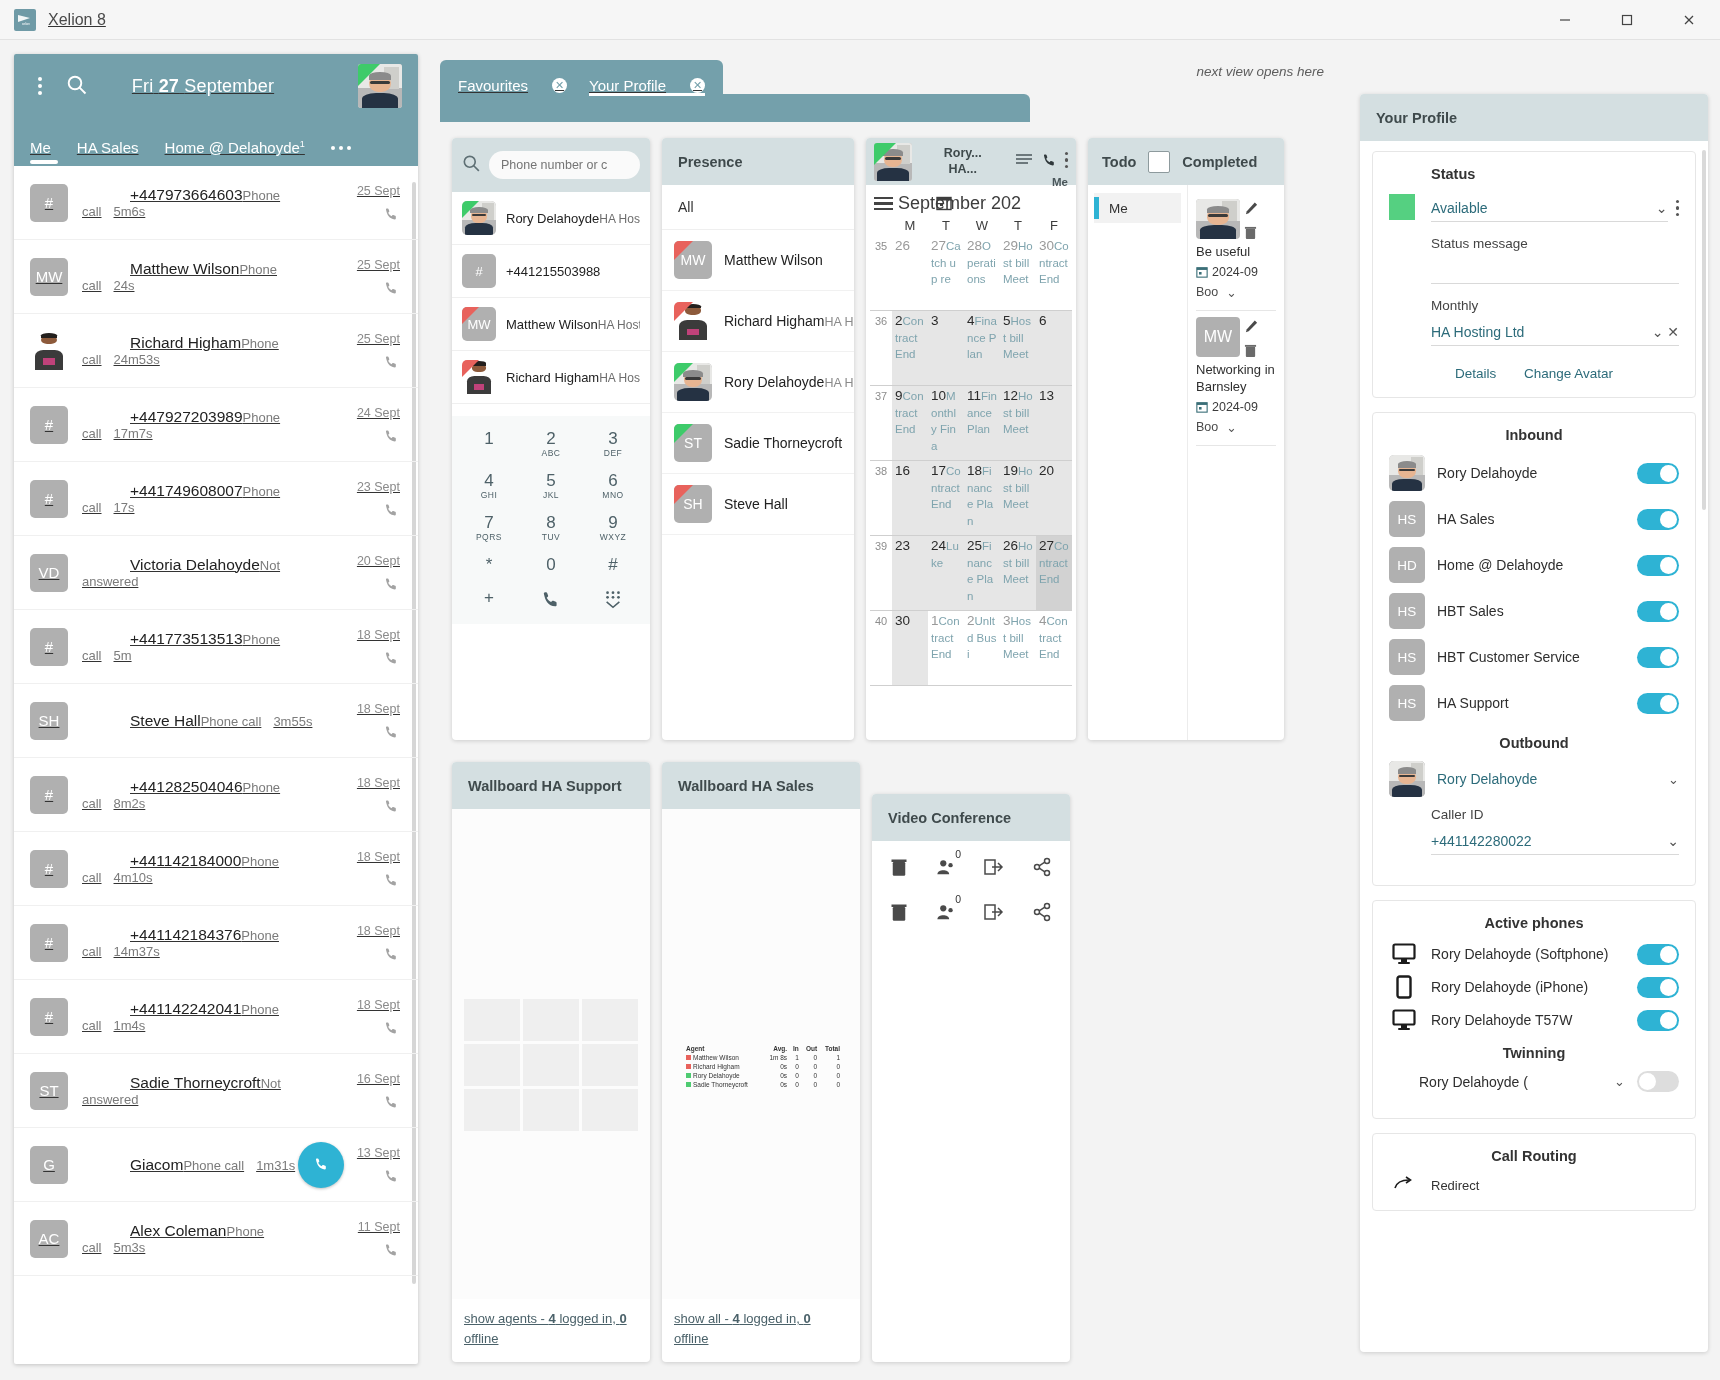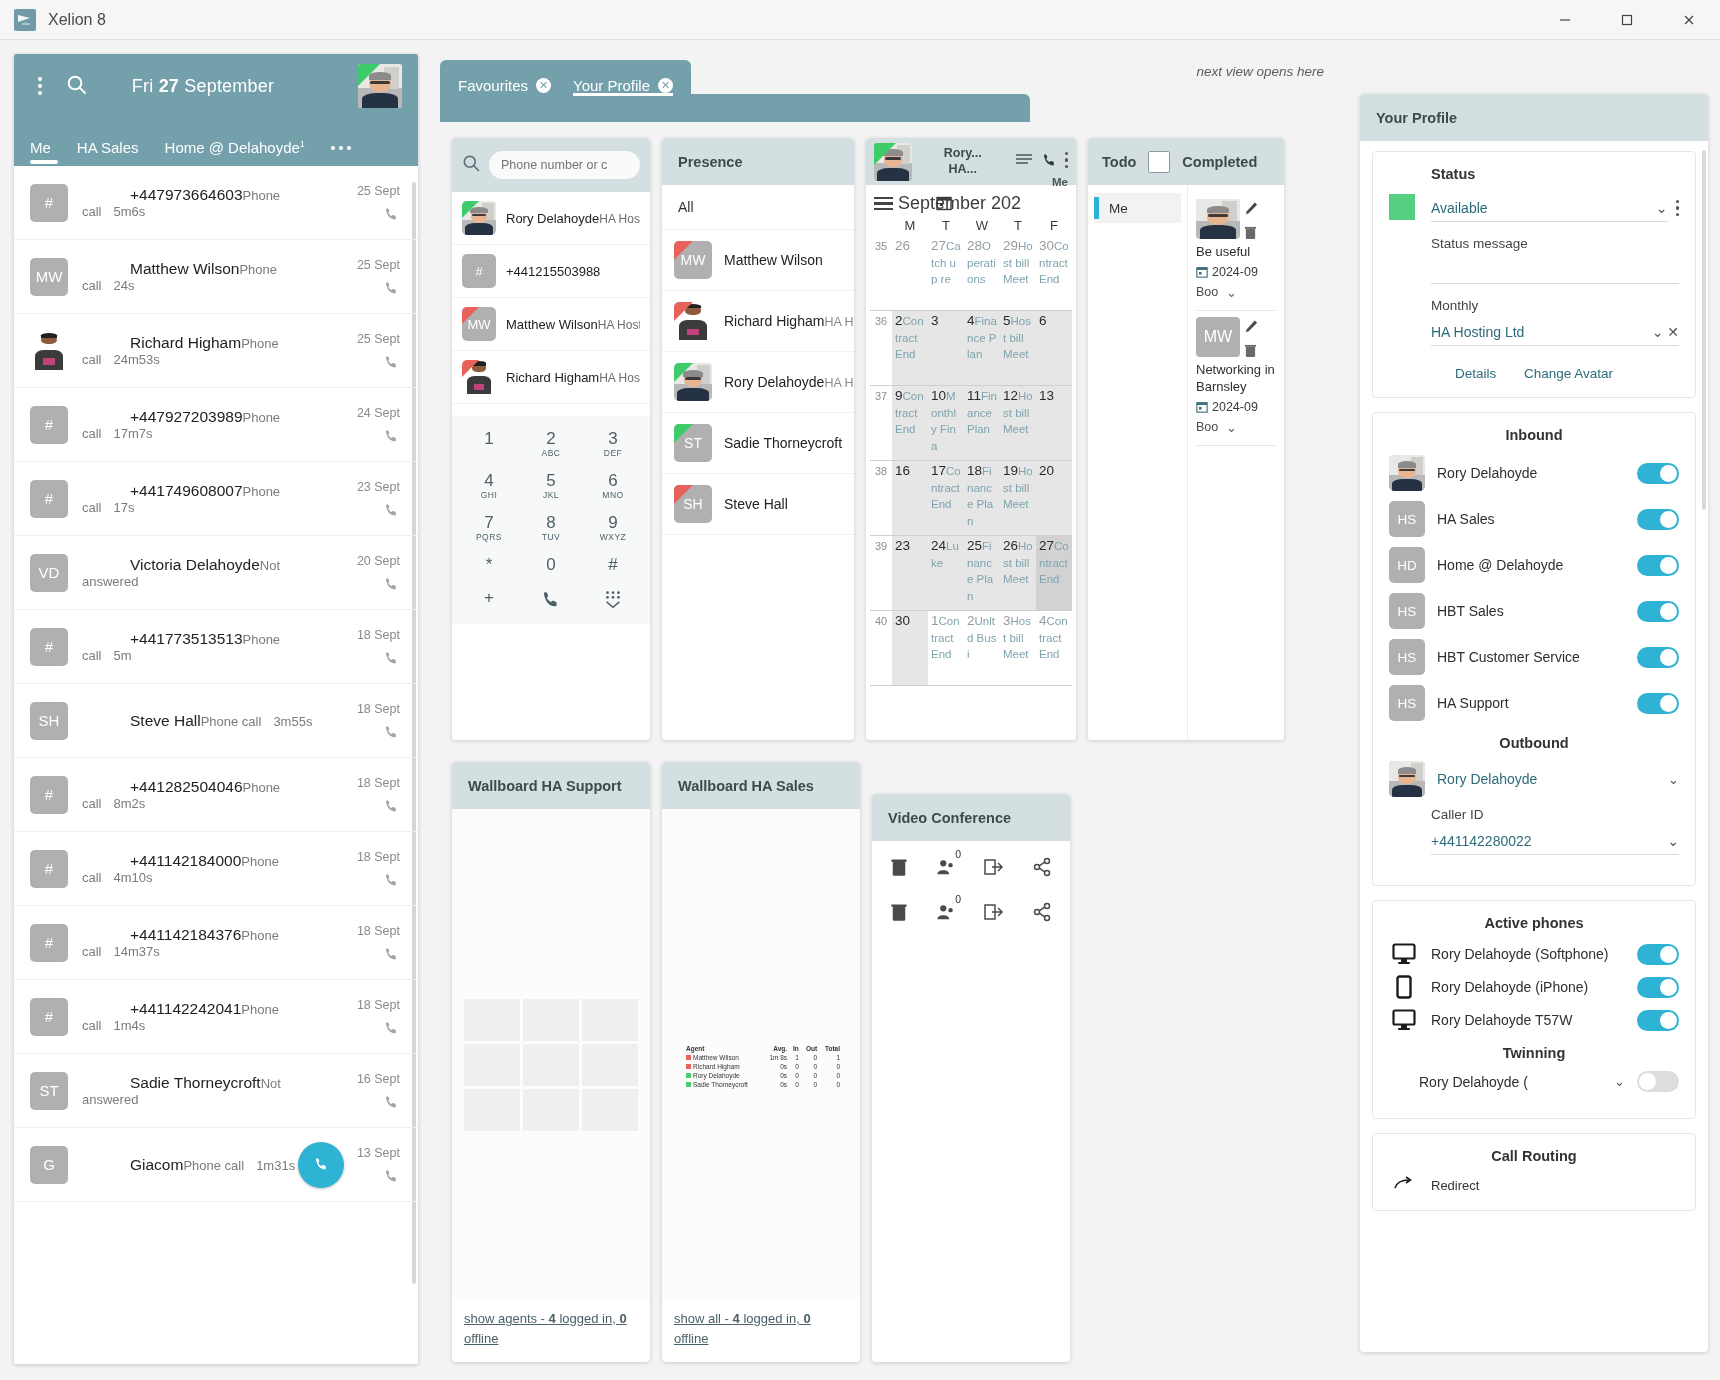--- a/index.html
+++ b/index.html
@@ -4,21 +4,21 @@
 <style>
   * { box-sizing: border-box; margin:0; padding:0; }
   html,body { width:1720px; height:1380px; overflow:hidden; }
   body {
     font-family: "Liberation Sans", sans-serif;
     background:#ffffff;
     color:#333;
     font-size:13px;
   }
   
-  #app { width:1720px; height:1380px; position:relative; background:#f3f3f3; }
+  #app { width:1720px; height:1380px; position:relative; background:#f3f3f3;text-decoration:underline; }
   .titlebar {
     height:40px; background:#f6f6f6; border-bottom:1px solid #e2e2e2;
     display:flex; align-items:center; padding:0 0 0 14px; position:relative;
   }
   .app-logo {
     width:22px; height:22px; background:#6f9aa6; margin-right:12px;
     display:flex; align-items:center; justify-content:center; border-radius:2px;
   }
   .app-logo svg { display:block; }
   .app-title { font-size:16px; color:#4a4a4a; }
@@ -103,21 +103,21 @@
   .rich .bd { position:absolute; left:14%; bottom:0; width:72%; height:52%; background:#3b3b3b; border-radius:30% 30% 0 0;}
   .rich .sh { position:absolute; left:34%; bottom:12%; width:32%; height:18%; background:#c0427a;}
 
   
   .center { flex:1; padding:0; position:relative; overflow:hidden; }
   .tabbar { height:46px; margin:14px 0 0 0; display:flex; align-items:flex-end; }
   .tabbar-inner {
     background:#74a0ab; border-radius:6px 6px 0 0; height:40px; display:flex; align-items:center;
     padding:0 18px; gap:22px; margin-left:8px; min-width:240px;
   }
-  .top-tab { color:#fff; font-size:15px; display:flex; align-items:center; gap:8px; cursor:pointer;
+  .top-tab { color:#fff; font-size:15px; display:flex; align-items:center; gap:24px; cursor:pointer;
      position:relative; height:40px; padding-top:10px;}
   .top-tab.active::after{content:"";position:absolute;left:0;bottom:4px;width:100%;height:3px;background:#fff;}
   .tab-x { width:15px;height:15px;border-radius:50%;background:#fff;color:#74a0ab;
      display:flex;align-items:center;justify-content:center;font-size:11px;line-height:1;}
   .next-view-hint{
     position:absolute; right:36px; top:24px; font-style:italic; color:#5d5d5d; font-size:13.5px;
   }
   .tabstrip-bg{ position:absolute; left:8px; right:330px; top:54px; height:28px; background:#74a0ab; border-radius:0 6px 0 0;}
 
   .panelgrid {
@@ -491,20 +491,29 @@
             </div>
             <div class="call-row">
               <span class="av-sq ">G</span>
               <span class="ci"><span class="nm">Giacom</span><span class="sub"><span>Phone call</span><span>1m31s</span></span></span>
               <span class="dial-fab">
                 <svg width="17" height="17" viewBox="0 0 24 24">
                   <path d="M6.6 3.5c.6 0 1 .3 1.2.9l1 2.6c.2.5.1 1-.3 1.4l-1.2 1.1c1 2.1 2.7 3.8 4.8 4.8l1.1-1.2c.4-.4.9-.5 1.4-.3l2.6 1c.6.2.9.6.9 1.2v2.6c0 .8-.7 1.4-1.5 1.3C8.7 18.2 5.8 13 4.2 5.1c-.1-.8.5-1.6 1.3-1.6z" fill="#fff"></path>
                 </svg>
               </span>
               <span class="ci-right"><span class="dt">13 Sept</span><span class="ph">
+                  <svg width="17" height="17" viewBox="0 0 24 24">
+                    <path d="M6.6 3.5c.6 0 1 .3 1.2.9l1 2.6c.2.5.1 1-.3 1.4l-1.2 1.1c1 2.1 2.7 3.8 4.8 4.8l1.1-1.2c.4-.4.9-.5 1.4-.3l2.6 1c.6.2.9.6.9 1.2v2.6c0 .8-.7 1.4-1.5 1.3C8.7 18.2 5.8 13 4.2 5.1c-.1-.8.5-1.6 1.3-1.6z" fill="#a3a3a3"></path>
+                  </svg>
+                </span></span>
+            </div>
+            <div class="call-row">
+              <span class="av-sq ">AC</span>
+              <span class="ci"><span class="nm">Alex Coleman</span><span class="sub"><span>Phone call</span><span>5m3s</span></span></span>
+              <span class="ci-right"><span class="dt">11 Sept</span><span class="ph">
                   <svg width="17" height="17" viewBox="0 0 24 24">
                     <path d="M6.6 3.5c.6 0 1 .3 1.2.9l1 2.6c.2.5.1 1-.3 1.4l-1.2 1.1c1 2.1 2.7 3.8 4.8 4.8l1.1-1.2c.4-.4.9-.5 1.4-.3l2.6 1c.6.2.9.6.9 1.2v2.6c0 .8-.7 1.4-1.5 1.3C8.7 18.2 5.8 13 4.2 5.1c-.1-.8.5-1.6 1.3-1.6z" fill="#a3a3a3"></path>
                   </svg>
                 </span></span>
             </div>
           </div>
       </div>
     </div>
 
     <div class="center">

